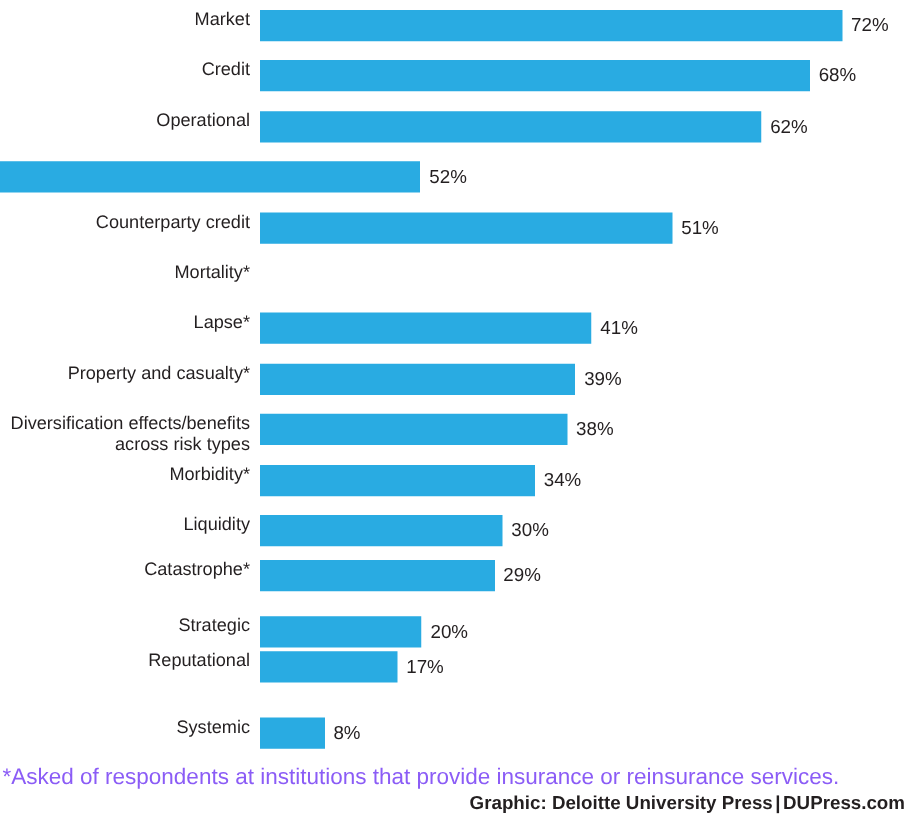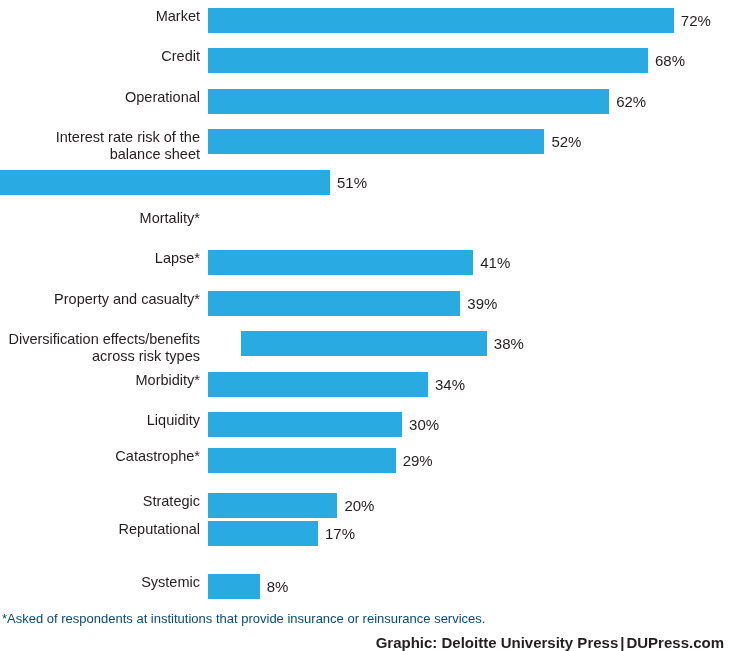--- a/index.html
+++ b/index.html
@@ -72,22 +72,22 @@
     margin-left: 7px;
     white-space: nowrap;
     line-height: 1;
   }
 
   
   .footnote {
     position: absolute;
     left: 2px;
     top: 611px;
-    font-size: 13px;
-    color: #0c4a6e;
+    font-size: 18px;
+    color: #8b5cf6;
     white-space: nowrap;
   }
 
   .credit {
     position: absolute;
     right: 6px;
     top: 634px;
     font-size: 15px;
     font-weight: bold;
     color: #231f20;
@@ -119,28 +119,27 @@
         </div>
       </div>
       <div class="bar-row" style="top: 88.8px;">
         <div class="cat-label">Operational</div>
         <div class="bar-wrap">
           <div class="bar" style="width: 401.14px; height: 25px; background: rgb(41, 171, 226);"></div>
           <div class="bar-value">62%</div>
         </div>
       </div>
       <div class="bar-row" style="top: 129.2px;">
-        <div class="cat-label">Interest rate risk of the
-balance sheet</div>
         <div class="bar-wrap">
           <div class="bar" style="width: 336.44px; height: 25px; background: rgb(41, 171, 226);"></div>
           <div class="bar-value">52%</div>
         </div>
       </div>
       <div class="bar-row" style="top: 169.6px;">
+        <div class="cat-label">Counterparty credit</div>
         <div class="bar-wrap">
           <div class="bar" style="width: 329.97px; height: 25px; background: rgb(41, 171, 226);"></div>
           <div class="bar-value">51%</div>
         </div>
       </div>
       <div class="bar-row" style="top: 210px;">
         <div class="cat-label">Mortality*</div>
       </div>
       <div class="bar-row" style="top: 250.4px;">
         <div class="cat-label">Lapse*</div>
@@ -149,21 +148,21 @@
           <div class="bar-value">41%</div>
         </div>
       </div>
       <div class="bar-row" style="top: 290.8px;">
         <div class="cat-label">Property and casualty*</div>
         <div class="bar-wrap">
           <div class="bar" style="width: 252.33px; height: 25px; background: rgb(41, 171, 226);"></div>
           <div class="bar-value">39%</div>
         </div>
       </div>
-      <div class="bar-row" style="top: 331.2px; gap: 33px;">
+      <div class="bar-row" style="top: 331.2px;">
         <div class="cat-label">Diversification effects/benefits
 across risk types</div>
         <div class="bar-wrap">
           <div class="bar" style="width: 245.86px; height: 25px; background: rgb(41, 171, 226);"></div>
           <div class="bar-value">38%</div>
         </div>
       </div>
       <div class="bar-row" style="top: 371.6px;">
         <div class="cat-label">Morbidity*</div>
         <div class="bar-wrap">

